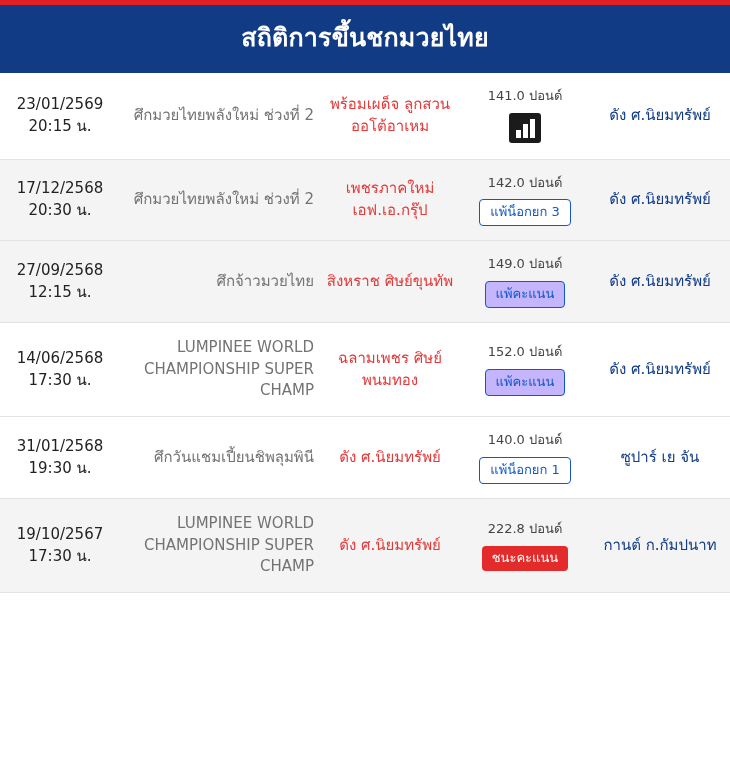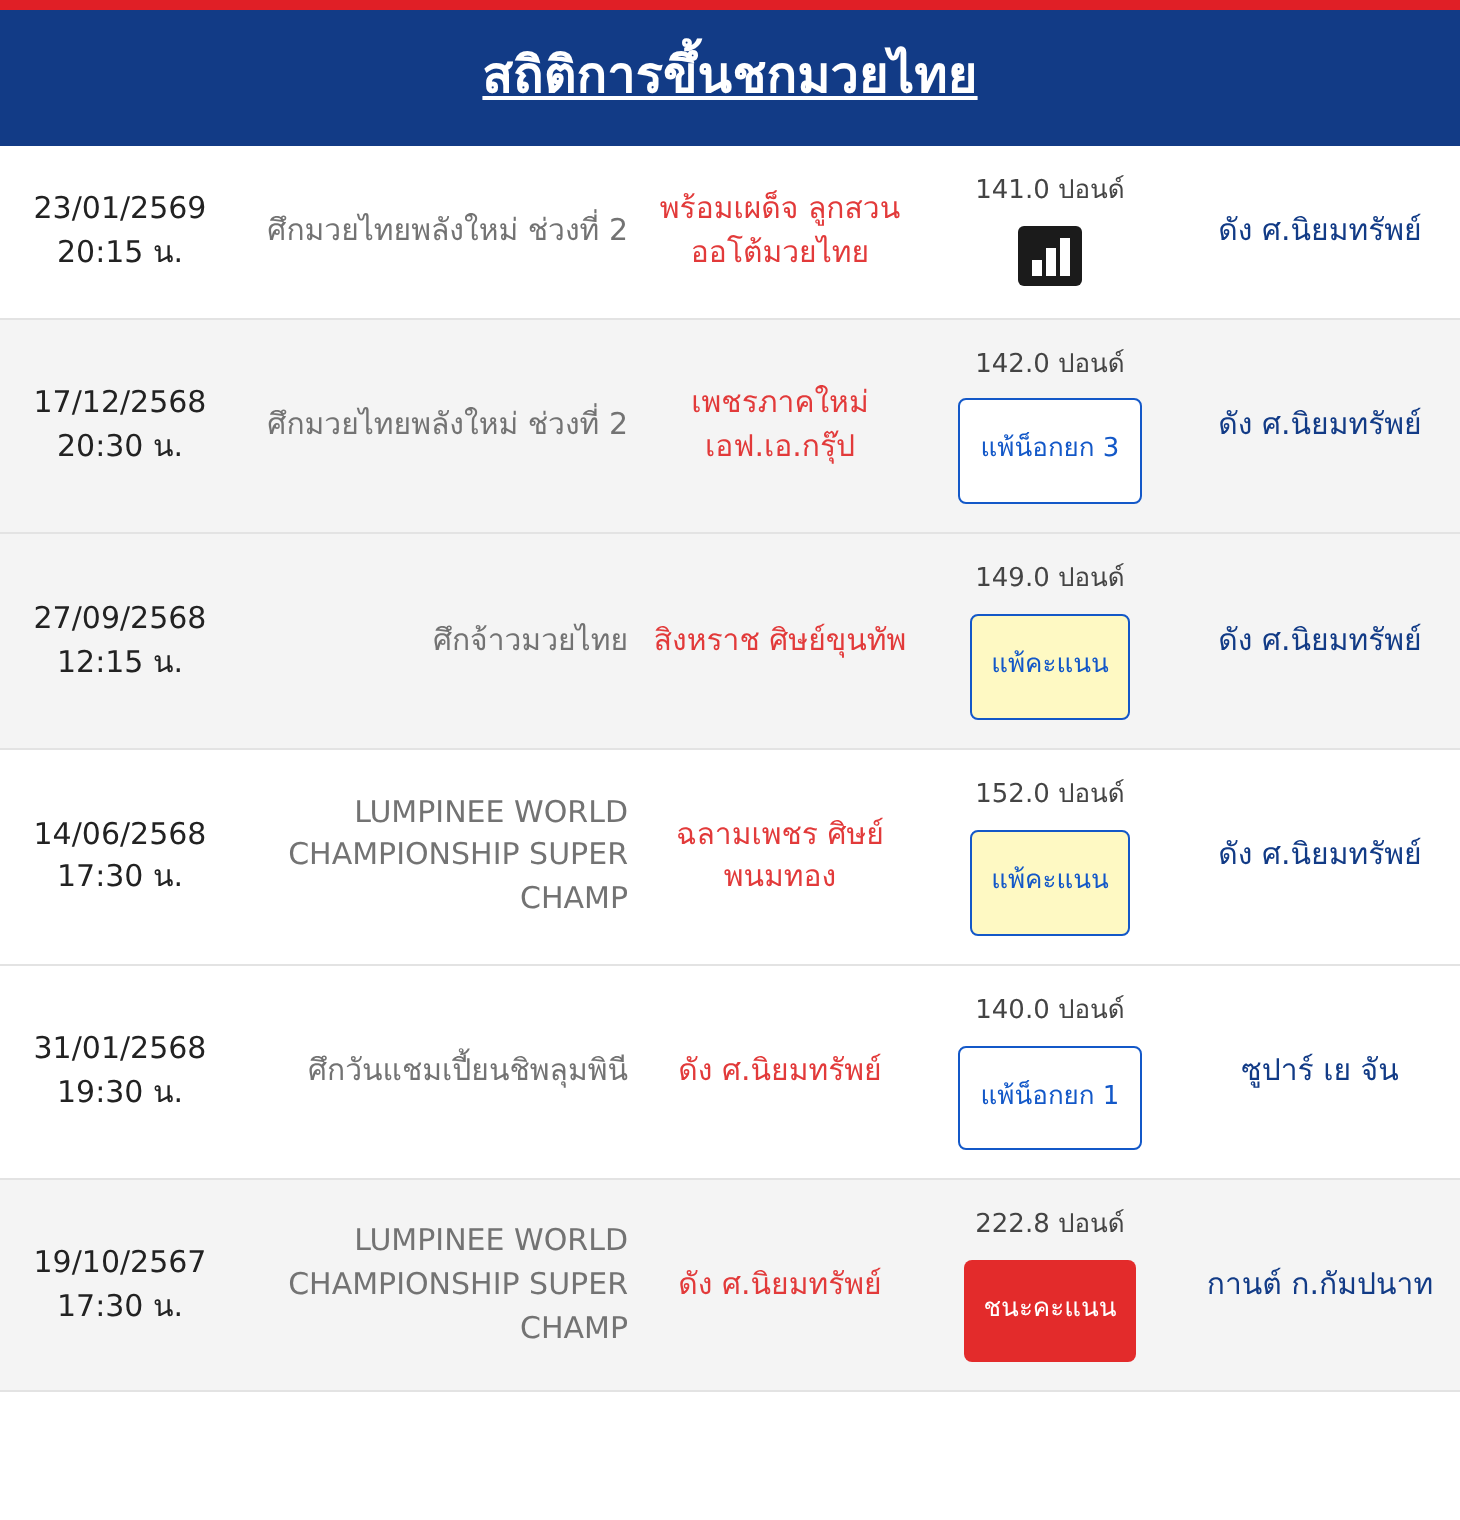--- a/index.html
+++ b/index.html
@@ -22,21 +22,20 @@
     background: #e01f26;
   }
   .header-bar {
     background: #123b86;
     color: #ffffff;
     text-align: center;
     padding: 12px 0 16px 0;
     font-size: 25px;
     font-weight: bold;
     letter-spacing: 0.2px;
-    text-decoration: underline;
   }
   table.stats {
     width: 730px;
     border-collapse: collapse;
     table-layout: fixed;
   }
   table.stats tr.row-even { background: #ffffff; }
   table.stats tr.row-odd  { background: #f4f4f4; }
   table.stats td {
     border-bottom: 1px solid #e3e3e3;
@@ -71,28 +70,28 @@
     color: #123b86;
   }
   .weight-value {
     font-size: 13px;
     color: #444444;
     display: block;
     margin-bottom: 7px;
   }
   .badge {
     display: inline-block;
-    padding: 16px 10px;
+    padding: 3px 10px;
     border-radius: 4px;
     font-size: 13px;
     color: #ffffff;
     white-space: nowrap;
   }
   .badge.win { background: #e32b2b; }
-  .badge.lose-dec { background: #fef9c3; color: #1358c8; border: 1px solid #1358c8; }
+  .badge.lose-dec { background: #c4b5fd; color: #1358c8; border: 1px solid #1358c8; }
   .badge.lose-ko { background: #ffffff; color: #1358c8; border: 1px solid #1358c8; }
   .chart-icon {
     display: inline-flex;
     align-items: flex-end;
     justify-content: center;
     gap: 2px;
     width: 32px;
     height: 30px;
     background: #1b1b1b;
     border-radius: 3px;
@@ -114,21 +113,21 @@
   <div class="top-accent"></div>
   <div class="header-bar">สถิติการขึ้นชกมวยไทย</div>
   <table class="stats">
     <tbody id="rows-body">
         <tr class="row-even">
           <td class="col-date">
             <div>23/01/2569</div>
             <div>20:15 น.</div>
           </td>
           <td class="col-event">ศึกมวยไทยพลังใหม่ ช่วงที่ 2</td>
-          <td class="col-opponent">พร้อมเผด็จ ลูกสวนออโต้มวยไทย</td>
+          <td class="col-opponent">พร้อมเผด็จ ลูกสวนออโต้อาเหม</td>
           <td class="col-weight"><span class="weight-value">141.0 ปอนด์</span><span class="chart-icon">
               <i class="b1"></i>
               <i class="b2"></i>
               <i class="b3"></i>
             </span></td>
           <td class="col-fighter">ดัง ศ.นิยมทรัพย์</td>
         </tr>
         <tr class="row-odd">
           <td class="col-date">
             <div>17/12/2568</div>

